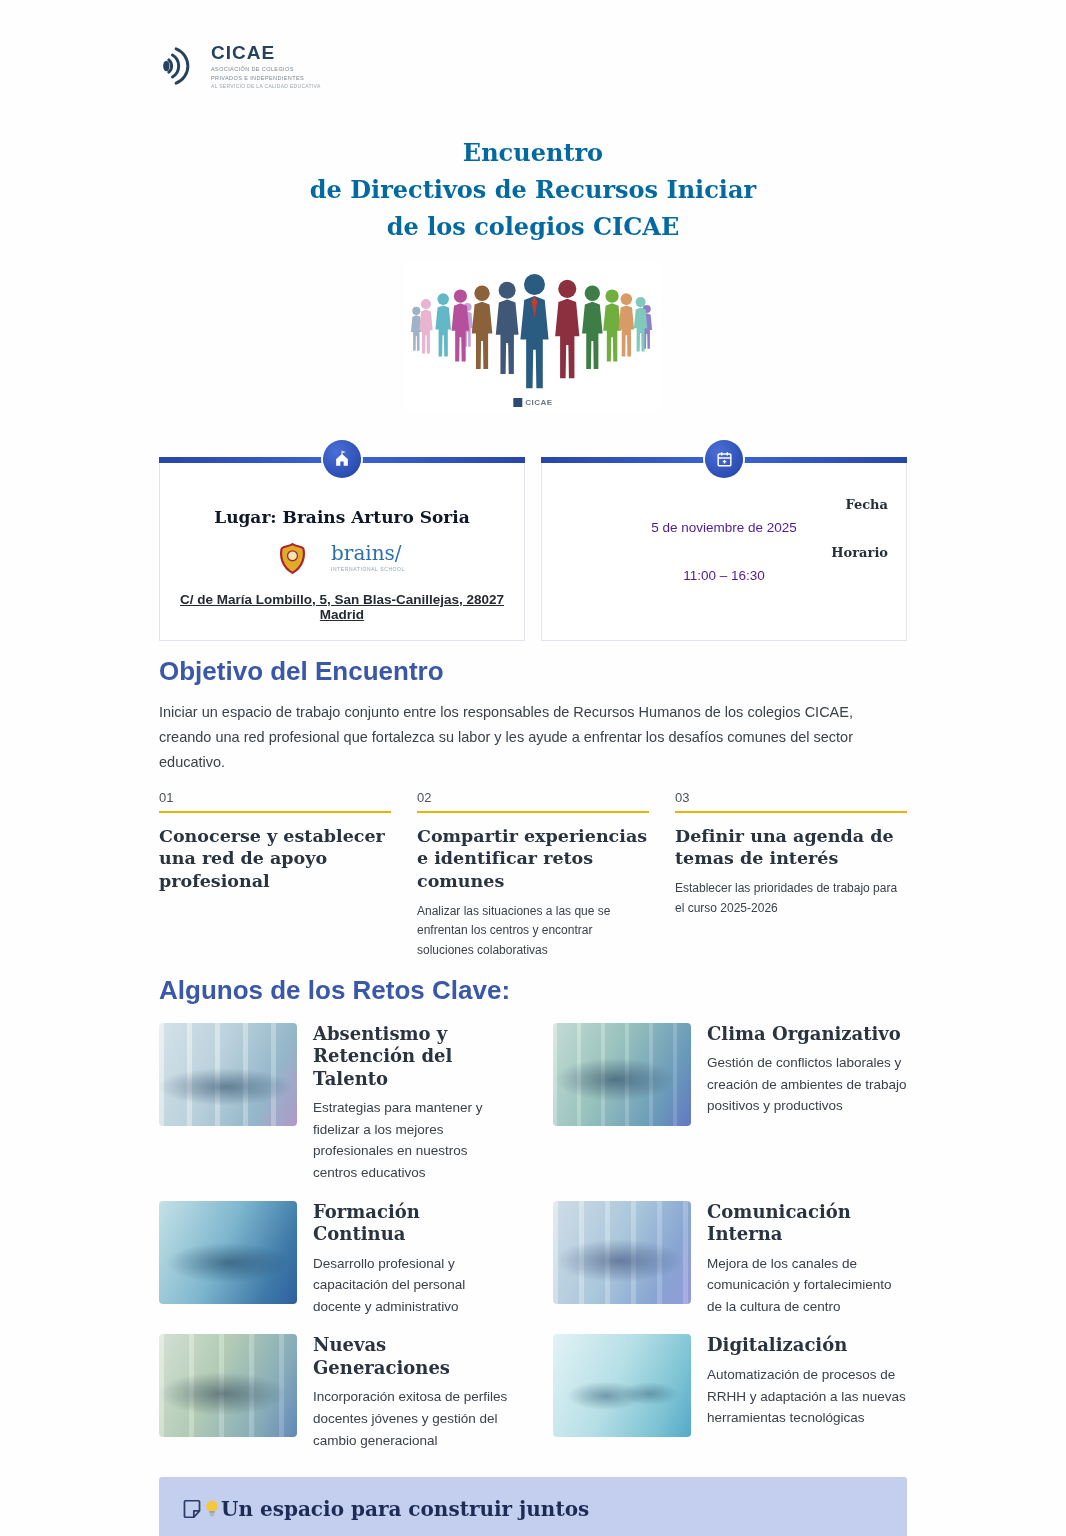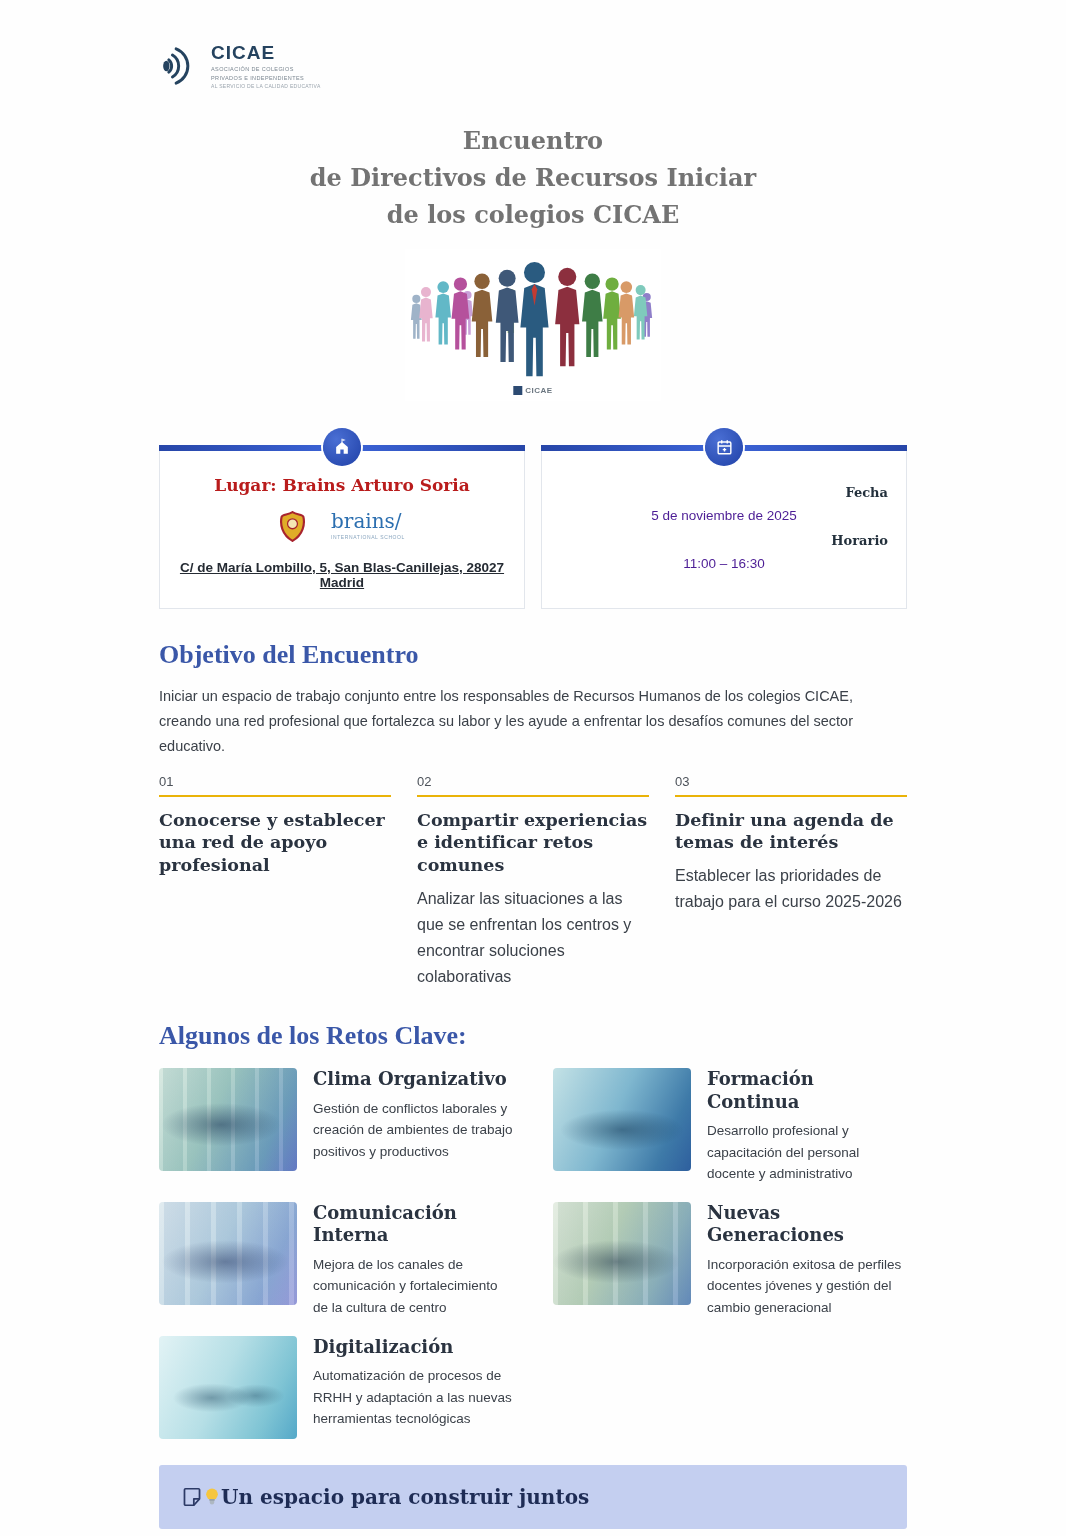--- a/index.html
+++ b/index.html
@@ -12,66 +12,66 @@
 
   
   .brand{display:flex;align-items:center;gap:8px;height:56px;width:230px;}
   .brand-icon{width:44px;height:44px;flex-shrink:0;}
   .brand-text{line-height:1;}
   .brand-name{font-size:19px;font-weight:bold;color:#25435f;letter-spacing:1px;}
   .brand-tag{font-size:5.5px;color:#7a8690;margin-top:3px;letter-spacing:.4px;line-height:1.5;}
   .brand-tag3{font-size:5px;color:#9aa4ad;margin-top:2px;letter-spacing:.3px;}
 
   
-  .title{margin-top:28px;text-align:center;font-family:"DejaVu Serif",serif;
-    font-weight:bold;font-size:24px;line-height:37px;color:#737373;}
+  .title{margin-top:40px;text-align:center;font-family:"DejaVu Serif",serif;
+    font-weight:bold;font-size:24px;line-height:37px;color:#0369a1;}
 
   
   .hero{margin:16px auto 0;width:256px;height:152px;position:relative;background:#fff;}
   .hero svg{display:block;}
   .hero-mark{position:absolute;left:50%;transform:translateX(-50%);bottom:6px;
     display:flex;align-items:center;gap:3px;}
   .hero-mark-sq{width:9px;height:9px;background:#2c4a72;display:inline-block;}
   .hero-mark-txt{font-size:8px;color:#6b7680;font-weight:bold;letter-spacing:.5px;}
 
   
   .cards{margin-top:44px;display:flex;gap:16px;}
   .info-card{position:relative;flex:1;background:#fff;border:1px solid #e2e6ec;
     border-top:none;padding:30px 18px 18px;min-height:110px;}
   .card-bar{position:absolute;top:0;left:-1px;right:-1px;height:6px;
     background:linear-gradient(90deg,#2746a8,#3c64d8 50%,#2746a8);}
   .card-icon{position:absolute;top:-17px;left:50%;margin-left:-19px;width:38px;height:38px;
     border-radius:50%;background:radial-gradient(circle at 35% 30%,#4a6fd4,#2a4cb2 75%);
     display:flex;align-items:center;justify-content:center;box-shadow:0 0 0 2px #fff;}
   .card-title{font-family:"DejaVu Serif",serif;font-weight:bold;font-size:17px;
-    color:#b91c1c;text-align:center;margin:0 0 0;}
+    color:#0f172a;text-align:center;margin:20px 0 0;}
   .brains-row{display:flex;align-items:flex-start;justify-content:center;gap:25px;margin-top:16px;}
   .brains-crest{width:27px;height:31px;flex-shrink:0;}
   .brains-word{font-family:"DejaVu Serif",serif;font-size:20px;color:#2c6fb0;line-height:1;}
   .brains-sub{font-size:5px;color:#8aa6bf;letter-spacing:.6px;margin-top:3px;}
   .card-address{display:block;text-align:center;margin-top:18px;font-size:13.5px;font-weight:bold;
     color:#252b33;text-decoration:underline;}
   .date-line{font-size:13.5px;color:#4c1d95;text-align:center;margin:8px 0 0;}
   .date-head{font-family:"DejaVu Serif",serif;font-weight:bold;font-size:13px;color:#23303c;
     text-align:right;margin:10px 0 0;}
   .date-head:first-child{margin-top:4px;}
 
   
-  .section-h{font-family:Liberation Serif, serif;font-weight:bold;font-size:26px;color:#3a57a8;
-    margin:30px 0 0;line-height:1.25;}
+  .section-h{font-family:Liberation Sans, sans-serif;font-weight:bold;font-size:26px;color:#3a57a8;
+    margin:14px 0 0;line-height:1.25;}
 
   .intro{margin:12px 0 0;font-size:14.5px;line-height:1.75;color:#3b4149;}
 
   
   .goals{margin-top:14px;display:flex;gap:26px;}
   .goal{flex:1;}
   .goal-num{font-size:13px;color:#4c525a;padding-bottom:6px;border-bottom:2px solid #eab308;}
   .goal-title{font-family:"DejaVu Serif",serif;font-weight:bold;font-size:17.5px;color:#2a3340;
     line-height:1.3;margin:12px 0 0;}
-  .goal-desc{font-size:16px;line-height:1.62;color:#3b4149;margin:9px 0 0;}
+  .goal-desc{font-size:12px;line-height:1.62;color:#3b4149;margin:9px 0 0;}
 
   
   .retos{margin-top:16px;display:grid;grid-template-columns:1fr 1fr;column-gap:40px;row-gap:17px;}
   .reto{display:flex;gap:16px;}
   .reto-img{width:138px;height:103px;border-radius:4px;flex-shrink:0;}
   .reto-title{font-family:"DejaVu Serif",serif;font-weight:bold;font-size:18px;color:#2a3340;
     line-height:1.25;margin:0 0 7px;}
   .reto-desc{font-size:13.5px;line-height:1.6;color:#3b4149;margin:0;}
   .img-0{background:
     radial-gradient(ellipse 70% 26% at 48% 62%,rgba(25,55,85,.5),rgba(25,55,85,0) 70%),
@@ -222,20 +222,27 @@
       <div class="goal-num">03</div>
       <h4 class="goal-title">Definir una agenda de temas de interés</h4>
       <p class="goal-desc">Establecer las prioridades de trabajo para el curso 2025-2026</p>
     </div>
   </div>
 
   <h2 class="section-h">Algunos de los Retos Clave:</h2>
 
   <div class="retos">
     <div class="reto">
+      <div class="reto-img img-0"></div>
+      <div>
+        <h4 class="reto-title">Absentismo y Retención del Talento</h4>
+        <p class="reto-desc">Estrategias para mantener y fidelizar a los mejores profesionales en nuestros centros educativos</p>
+      </div>
+    </div>
+    <div class="reto">
       <div class="reto-img img-1"></div>
       <div>
         <h4 class="reto-title">Clima Organizativo</h4>
         <p class="reto-desc">Gestión de conflictos laborales y creación de ambientes de trabajo positivos y productivos</p>
       </div>
     </div>
     <div class="reto">
       <div class="reto-img img-2"></div>
       <div>
         <h4 class="reto-title">Formación Continua</h4>

